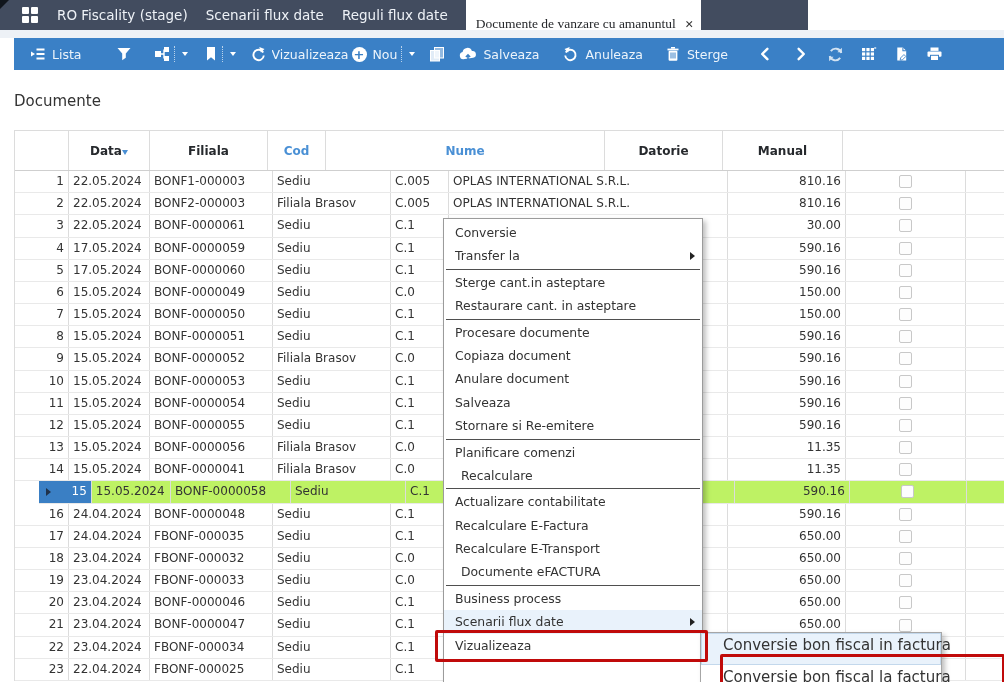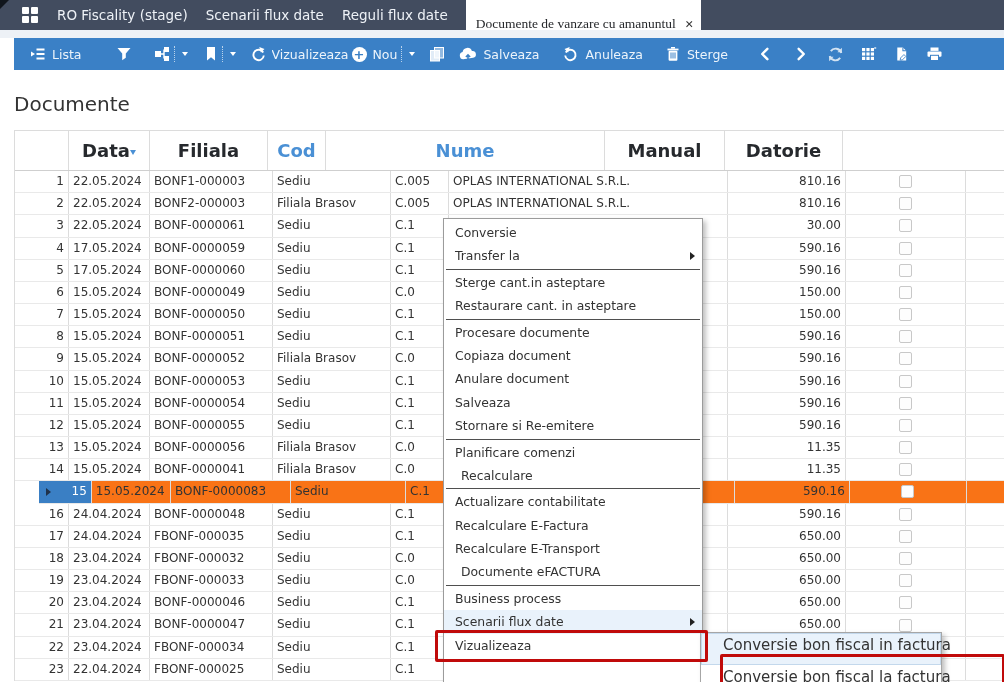--- a/index.html
+++ b/index.html
@@ -1,46 +1,46 @@
 <!DOCTYPE html>
 <html><head>
 <meta charset="utf-8">
 <style>
   html,body{margin:0;padding:0;}
   body{position:relative;width:1004px;height:682px;overflow:hidden;background:#fff;
        font-family:"DejaVu Sans","Liberation Sans",sans-serif;}
   
-  .topbar{position:absolute;left:0;top:0;width:1004px;height:30px;background:#424c5f;}
+  .topbar{position:absolute;left:0;top:0;width:808px;height:30px;background:#424c5f;}
   .corner{position:absolute;left:0;top:0;width:0;height:0;border-top:9px solid #10151c;border-right:9px solid transparent;z-index:30;}
   .apps-icon{position:absolute;left:22px;top:7px;width:16px;height:16px;display:grid;grid-template-columns:7px 7px;grid-template-rows:7px 7px;gap:2px;}
   .apps-icon span{background:#fff;border-radius:1px;}
   .tab-list{position:absolute;left:57px;top:0;height:30px;display:flex;align-items:stretch;}
   .tab{display:flex;align-items:center;color:#eef2f7;font-size:13.5px;margin-right:18px;white-space:nowrap;cursor:default;}
   .tab.active{background:#fff;color:#26282b;padding:18px 8px 0 10px;margin-right:0;font-family:Liberation Serif, serif;}
   .tab-close{margin-left:9px;font-weight:bold;font-size:15px;color:#333;line-height:1;}
   
   .strip{position:absolute;left:0;top:30px;width:1004px;height:8px;background:#edf1f6;}
   .toolbar{position:absolute;left:14px;top:38px;width:990px;height:32px;background:#3a80c6;display:flex;align-items:center;color:#edf4fb;font-size:12.5px;padding-left:16px;box-sizing:border-box;}
   .tb-btn{display:flex;align-items:center;white-space:nowrap;}
   .tb-btn svg{display:block;}
   .tb-label{margin-left:6px;}
   .clip{max-width:76px;overflow:hidden;}
   .caret{width:0;height:0;border-top:4px solid #fff;border-left:3.5px solid transparent;border-right:3.5px solid transparent;margin-left:3px;}
   .vdiv{width:0;height:16px;border-left:1px dotted rgba(255,255,255,.65);margin:0 4px;}
   .plus-circle{width:15px;height:15px;border-radius:50%;background:#fff;color:#3a80c6;font-size:13px;font-weight:bold;line-height:15px;text-align:center;}
   
-  .page-title{position:absolute;left:14px;top:92px;font-size:20px;color:#333;}
+  .page-title{position:absolute;left:14px;top:92px;font-size:15px;color:#333;}
   
   .table{position:absolute;left:14px;top:130px;width:990px;border-left:1px solid #dcdcdc;box-sizing:border-box;background:#fff;}
   .thead{display:flex;height:41px;border-top:1px solid #dcdcdc;border-bottom:1px solid #cfcfcf;box-sizing:border-box;}
-  .hcell{box-sizing:border-box;display:flex;align-items:center;justify-content:center;font-weight:bold;font-size:18px;color:#26292d;border-right:1px solid #dcdcdc;}
+  .hcell{box-sizing:border-box;display:flex;align-items:center;justify-content:center;font-weight:bold;font-size:12px;color:#26292d;border-right:1px solid #dcdcdc;}
   .hcell.blue{color:#4a90d5;justify-content:center;}
   .sort-desc{width:0;height:0;border-top:5px solid #4a90d5;border-left:3.5px solid transparent;border-right:3.5px solid transparent;margin-top:4px;}
   .trow{display:flex;height:22.174px;border-bottom:1px solid #e9e9e9;background:#fff;box-sizing:border-box;}
-  .trow.selected{background:#f97316;margin-left:24px;}
+  .trow.selected{background:#bef264;margin-left:24px;}
   .trow.selected .c0{background:#3a7fc4;color:#fff;}
   .cell{box-sizing:border-box;height:100%;padding:0 4px;line-height:21px;font-size:12px;color:#333;overflow:hidden;white-space:nowrap;border-right:1px solid #dcdcdc;}
   .c0{width:54px;text-align:right;position:relative;}
   .c1{width:81px;}.c2{width:123px;}.c3{width:118px;}.c4{width:58px;}
   .c5{width:279px;}.c6{width:118px;}.c7{width:120px;}
   .c8{width:38px;border-right:none;}
   .right{text-align:right;}
   .center{display:flex;align-items:center;justify-content:center;padding:0;}
   .rowptr{position:absolute;left:7px;top:7px;width:0;height:0;border-left:5px solid #20324a;border-top:4px solid transparent;border-bottom:4px solid transparent;}
   .checkbox{width:13px;height:13px;border:1px solid #c8c8c8;border-radius:2px;background:#fdfdfd;box-sizing:border-box;}
@@ -255,25 +255,25 @@
       </div>
     <div class="hcell c3">
         <span>Filiala</span>
       </div>
     <div class="hcell c4 blue">
         <span>Cod</span>
       </div>
     <div class="hcell c5 blue">
         <span>Nume</span>
       </div>
+    <div class="hcell c6">
+        <span>Datorie</span>
+      </div>
     <div class="hcell c7">
         <span>Manual</span>
-      </div>
-    <div class="hcell c6">
-        <span>Datorie</span>
       </div>
     <div class="hcell c8">
         <span></span>
       </div>
   </div>
   <div>
       <div class="trow">
         <div class="cell c0"><span>1</span></div>
         <div class="cell c1">22.05.2024</div>
         <div class="cell c2">BONF1-000003</div>
@@ -451,21 +451,21 @@
         <div class="cell c5"></div>
         <div class="cell c6 right">11.35</div>
         <div class="cell c7 center">
           <span class="checkbox"></span>
         </div>
         <div class="cell c8"></div>
       </div>
       <div class="trow selected">
         <div class="cell c0"><span class="rowptr"></span><span>15</span></div>
         <div class="cell c1">15.05.2024</div>
-        <div class="cell c2">BONF-0000083</div>
+        <div class="cell c2">BONF-0000058</div>
         <div class="cell c3">Sediu</div>
         <div class="cell c4">C.1</div>
         <div class="cell c5"></div>
         <div class="cell c6 right">590.16</div>
         <div class="cell c7 center">
           <span class="checkbox"></span>
         </div>
         <div class="cell c8"></div>
       </div>
       <div class="trow">

